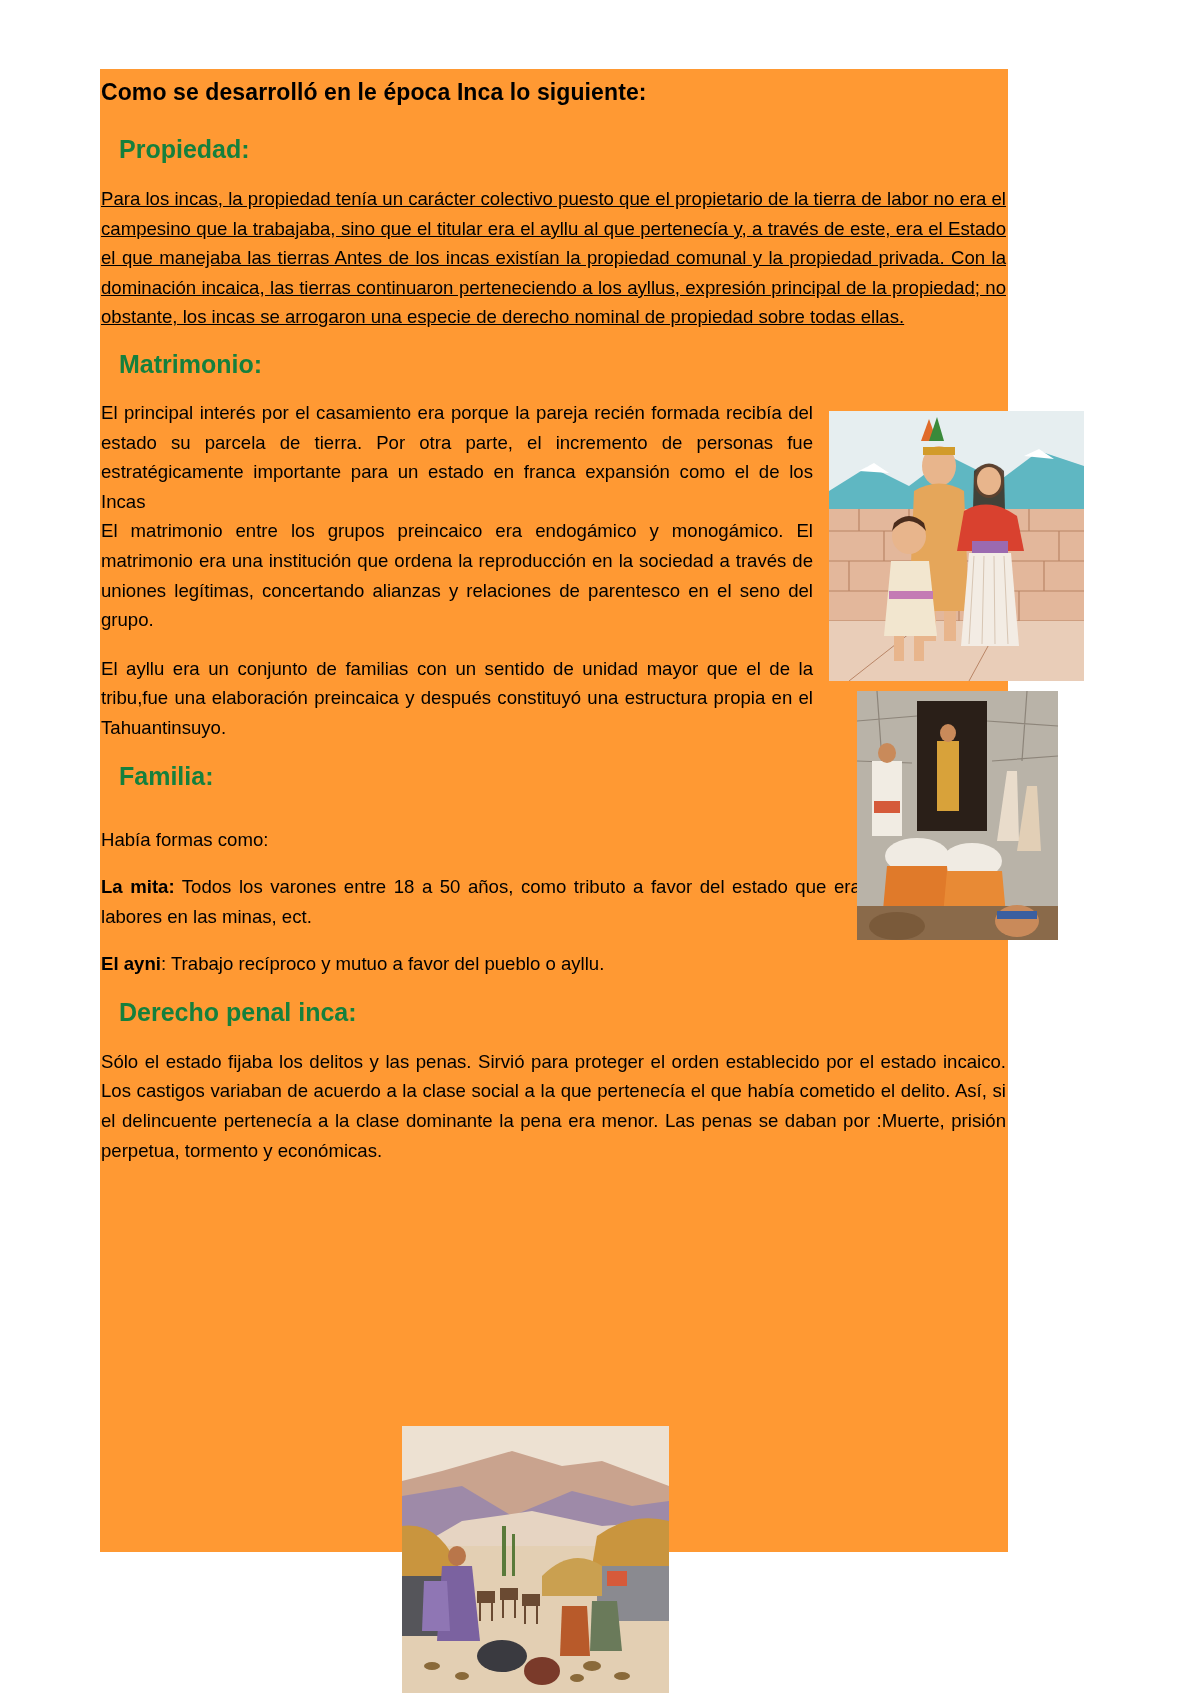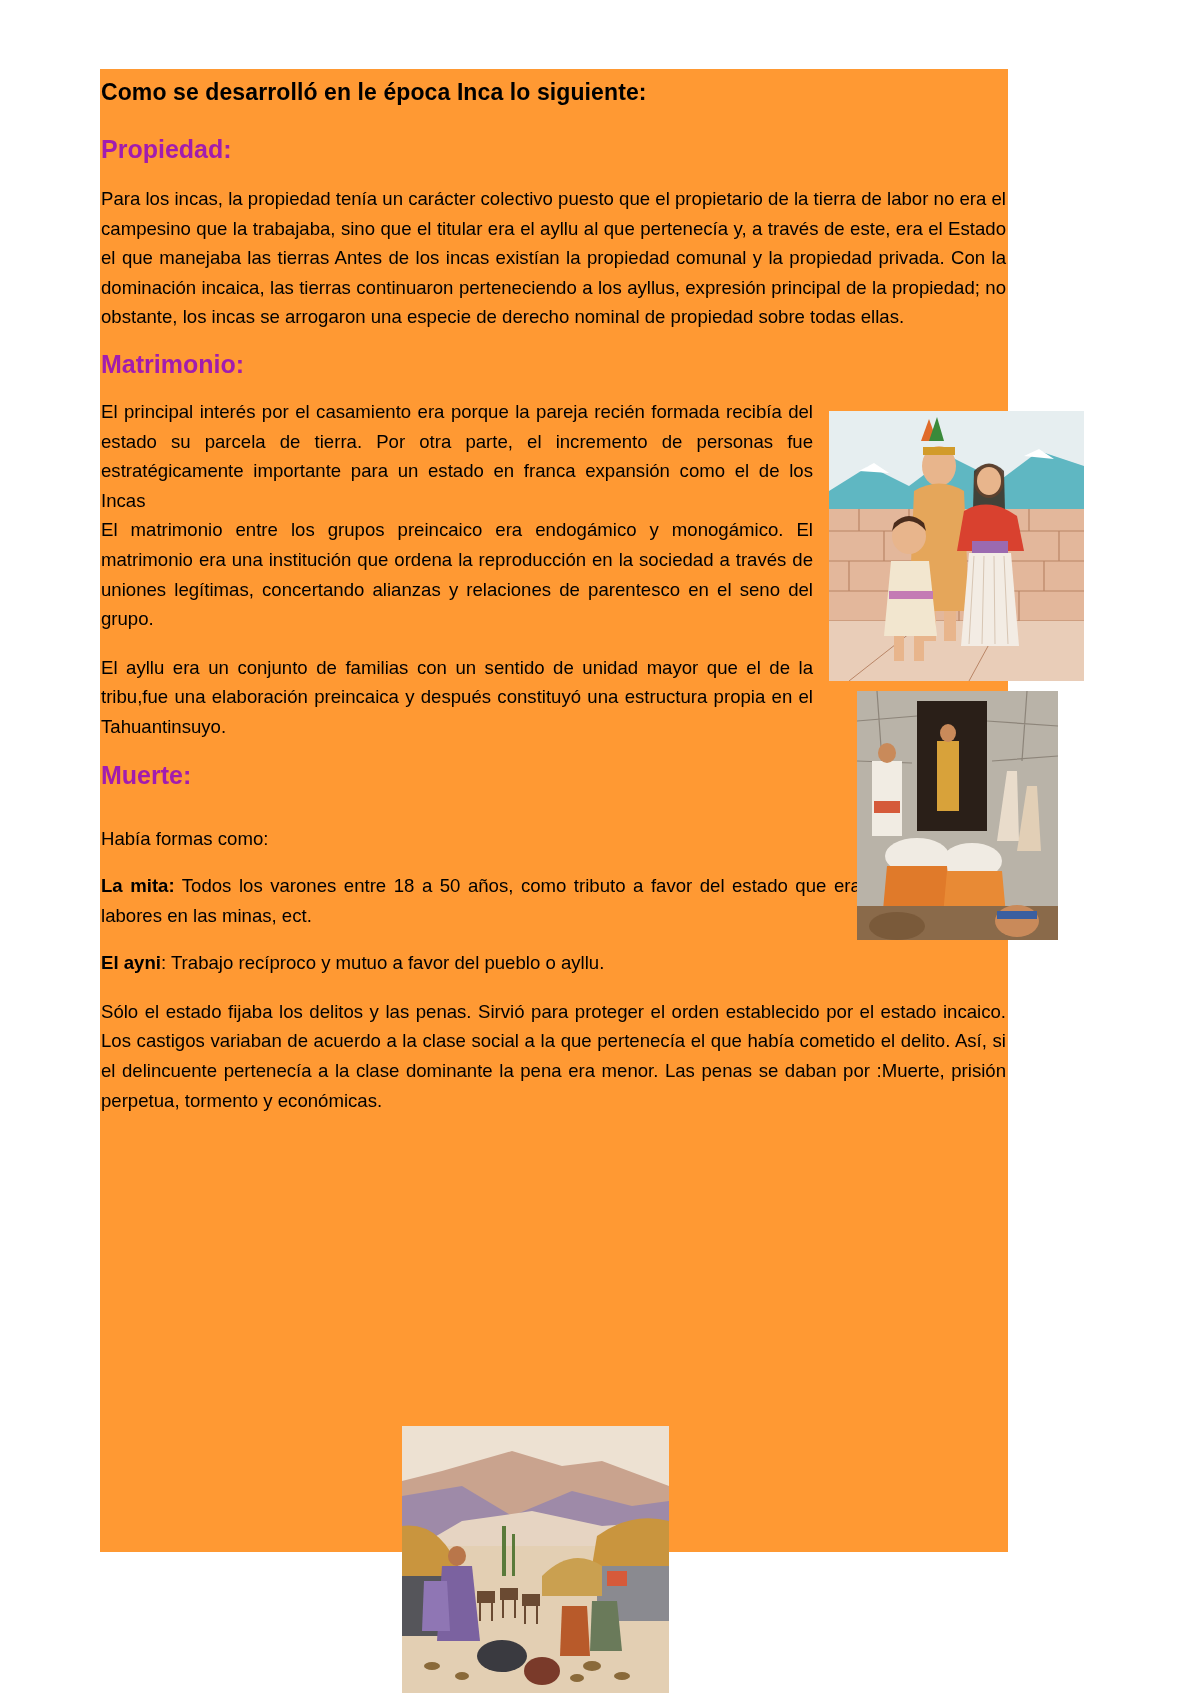--- a/index.html
+++ b/index.html
@@ -1,24 +1,24 @@
 <!DOCTYPE html>
 <html><head>
 <meta charset="utf-8">
 <style>
   html, body { margin: 0; padding: 0; background: #ffffff; }
   body { width: 1200px; height: 1698px; position: relative; overflow: hidden;
          font-family: "Liberation Sans", "DejaVu Sans", sans-serif; color: #000; }
   .box { position: absolute; left: 100px; top: 69px; width: 908px; height: 1483px; background: #FF9933; }
   .content { position: absolute; left: 101px; top: 69px; width: 905px; }
   .title { font-size: 23px; font-weight: bold; margin: 0; padding-top: 8px; line-height: 30px; letter-spacing: 0.1px; }
-  h2 { color: #a21caf; font-size: 25px; font-weight: bold; margin: 0; line-height: 32px; }
+  h2 { color: #15803d; font-size: 25px; font-weight: bold; margin: 18px; line-height: 32px; }
   p { font-size: 18.6px; line-height: 29.6px; margin: 0; text-align: justify; text-align-last: left; }
   .h-prop { margin-top: 26px; }
-  .p-prop { margin-top: 19px; }
+  .p-prop { margin-top: 19px; text-decoration: underline; }
   .h-mat { margin-top: 16px; }
   .narrow { width: 712px; }
   .p-mat2 { margin-top: 17px; }
   .h-fam { margin-top: 17px; }
   .p-fam { margin-top: 19px; }
   .h-trab { margin-top: 17px; }
   .p-trab { margin-top: 33px; }
   .gap { margin-top: 18px; }
   .h-pen { margin-top: 17px; }
   .p-pen { margin-top: 19px; }
@@ -39,25 +39,26 @@
 
   <h2 class="h-prop">Propiedad:</h2>
   <p class="p-prop">Para los incas, la propiedad tenía un carácter colectivo puesto que el propietario de la tierra de labor no era el campesino que la trabajaba, sino que el titular era el ayllu al que pertenecía y, a través de este, era el Estado el que manejaba las tierras Antes de los incas existían la propiedad comunal y la propiedad privada. Con la dominación incaica, las tierras continuaron perteneciendo a los ayllus, expresión principal de la propiedad; no obstante, los incas se arrogaron una especie de derecho nominal de propiedad sobre todas ellas.</p>
 
   <h2 class="h-mat">Matrimonio:</h2>
   <p class="narrow p-mat2">El principal interés por el casamiento era porque la pareja recién formada recibía del estado su parcela de tierra. Por otra parte, el incremento de personas fue estratégicamente importante para un estado en franca expansión como el de los Incas</p>
   <p class="narrow">El matrimonio entre los grupos preincaico era endogámico y monogámico. El matrimonio era una institución que ordena la reproducción en la sociedad a través de uniones legítimas, concertando alianzas y relaciones de parentesco en el seno del grupo.</p>
 
   <p class="narrow p-fam">El ayllu era un conjunto de familias con un sentido de unidad mayor que el de la tribu,fue una elaboración preincaica y después constituyó una estructura propia en el Tahuantinsuyo.</p>
 
-  <h2 class="h-trab">Muerte:</h2>
+  <h2 class="h-trab">Familia:</h2>
   <p class="p-trab">Había formas como:</p>
   <p class="gap"><b>La mita:</b><span> Todos los varones entre 18 a 50 años, como tributo a favor del estado que eran obras públicas, labores en las minas, ect.</span></p>
   <p class="gap"><b>El ayni</b><span>: Trabajo recíproco y mutuo a favor del pueblo o ayllu.</span></p>
 
+  <h2 class="h-pen">Derecho penal inca:</h2>
   <p class="p-pen">Sólo el estado fijaba los delitos y las penas. Sirvió para proteger el orden establecido por el estado incaico. Los castigos variaban de acuerdo a la clase social a la que pertenecía el que había cometido el delito. Así, si el delincuente pertenecía a la clase dominante la pena era menor. Las penas se daban por :Muerte, prisión perpetua, tormento y económicas.</p>
 </div>
 
 <div class="img" id="img1">
   <svg viewBox="0 0 255 270" preserveAspectRatio="none">
     <rect width="255" height="270" fill="#e6eef0"></rect>
     <path d="M0 80 L40 55 L80 75 L120 45 L170 70 L210 40 L255 55 L255 100 L0 100 Z" fill="#5fb7c2"></path>
     <path d="M30 60 L45 52 L60 62 Z M195 45 L210 38 L225 48 Z" fill="#ffffff"></path>
     <rect x="0" y="98" width="255" height="120" fill="#e3b79b"></rect>
     <g stroke="#b98566" stroke-width="1.2" fill="none">

